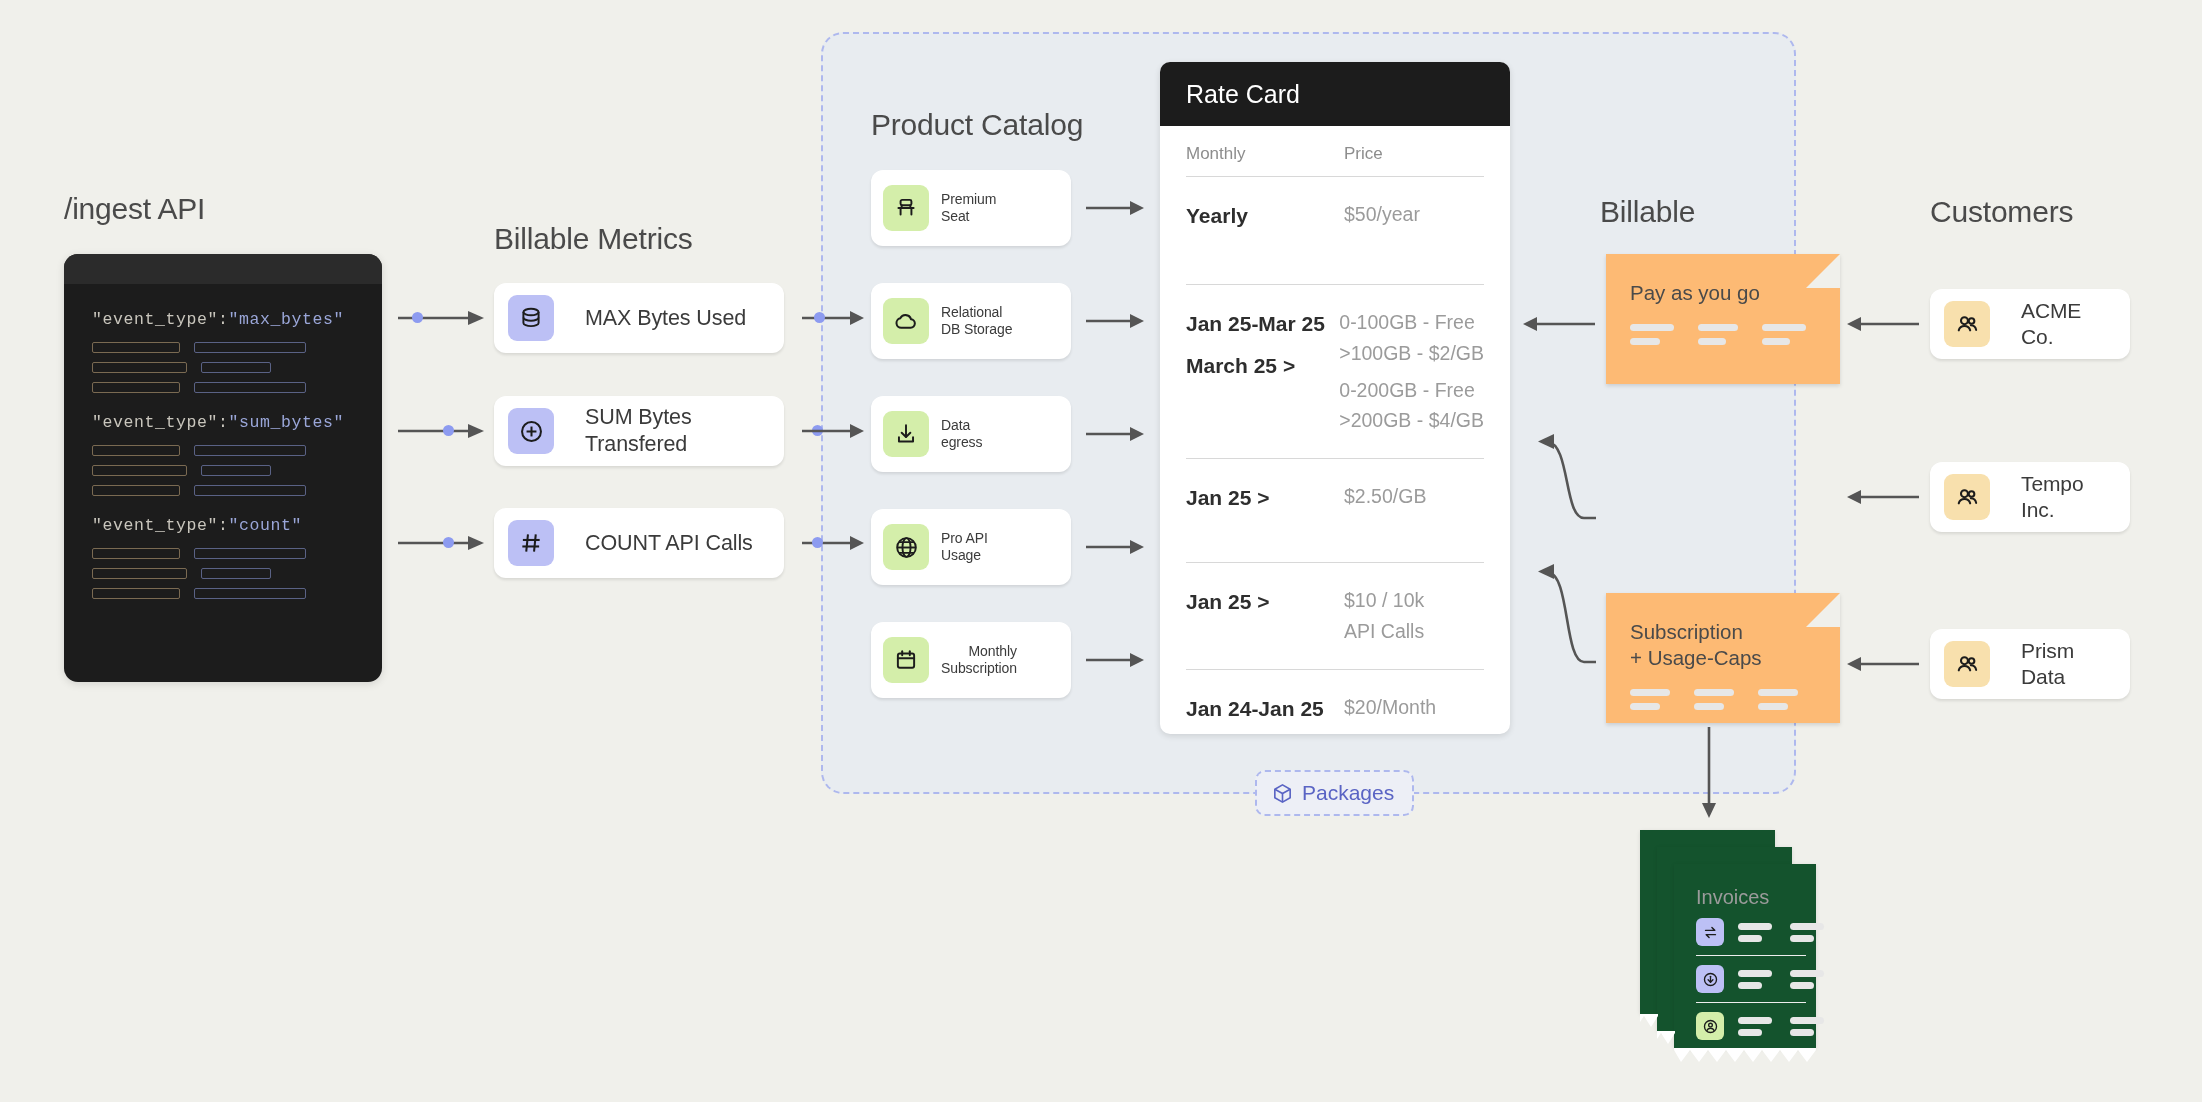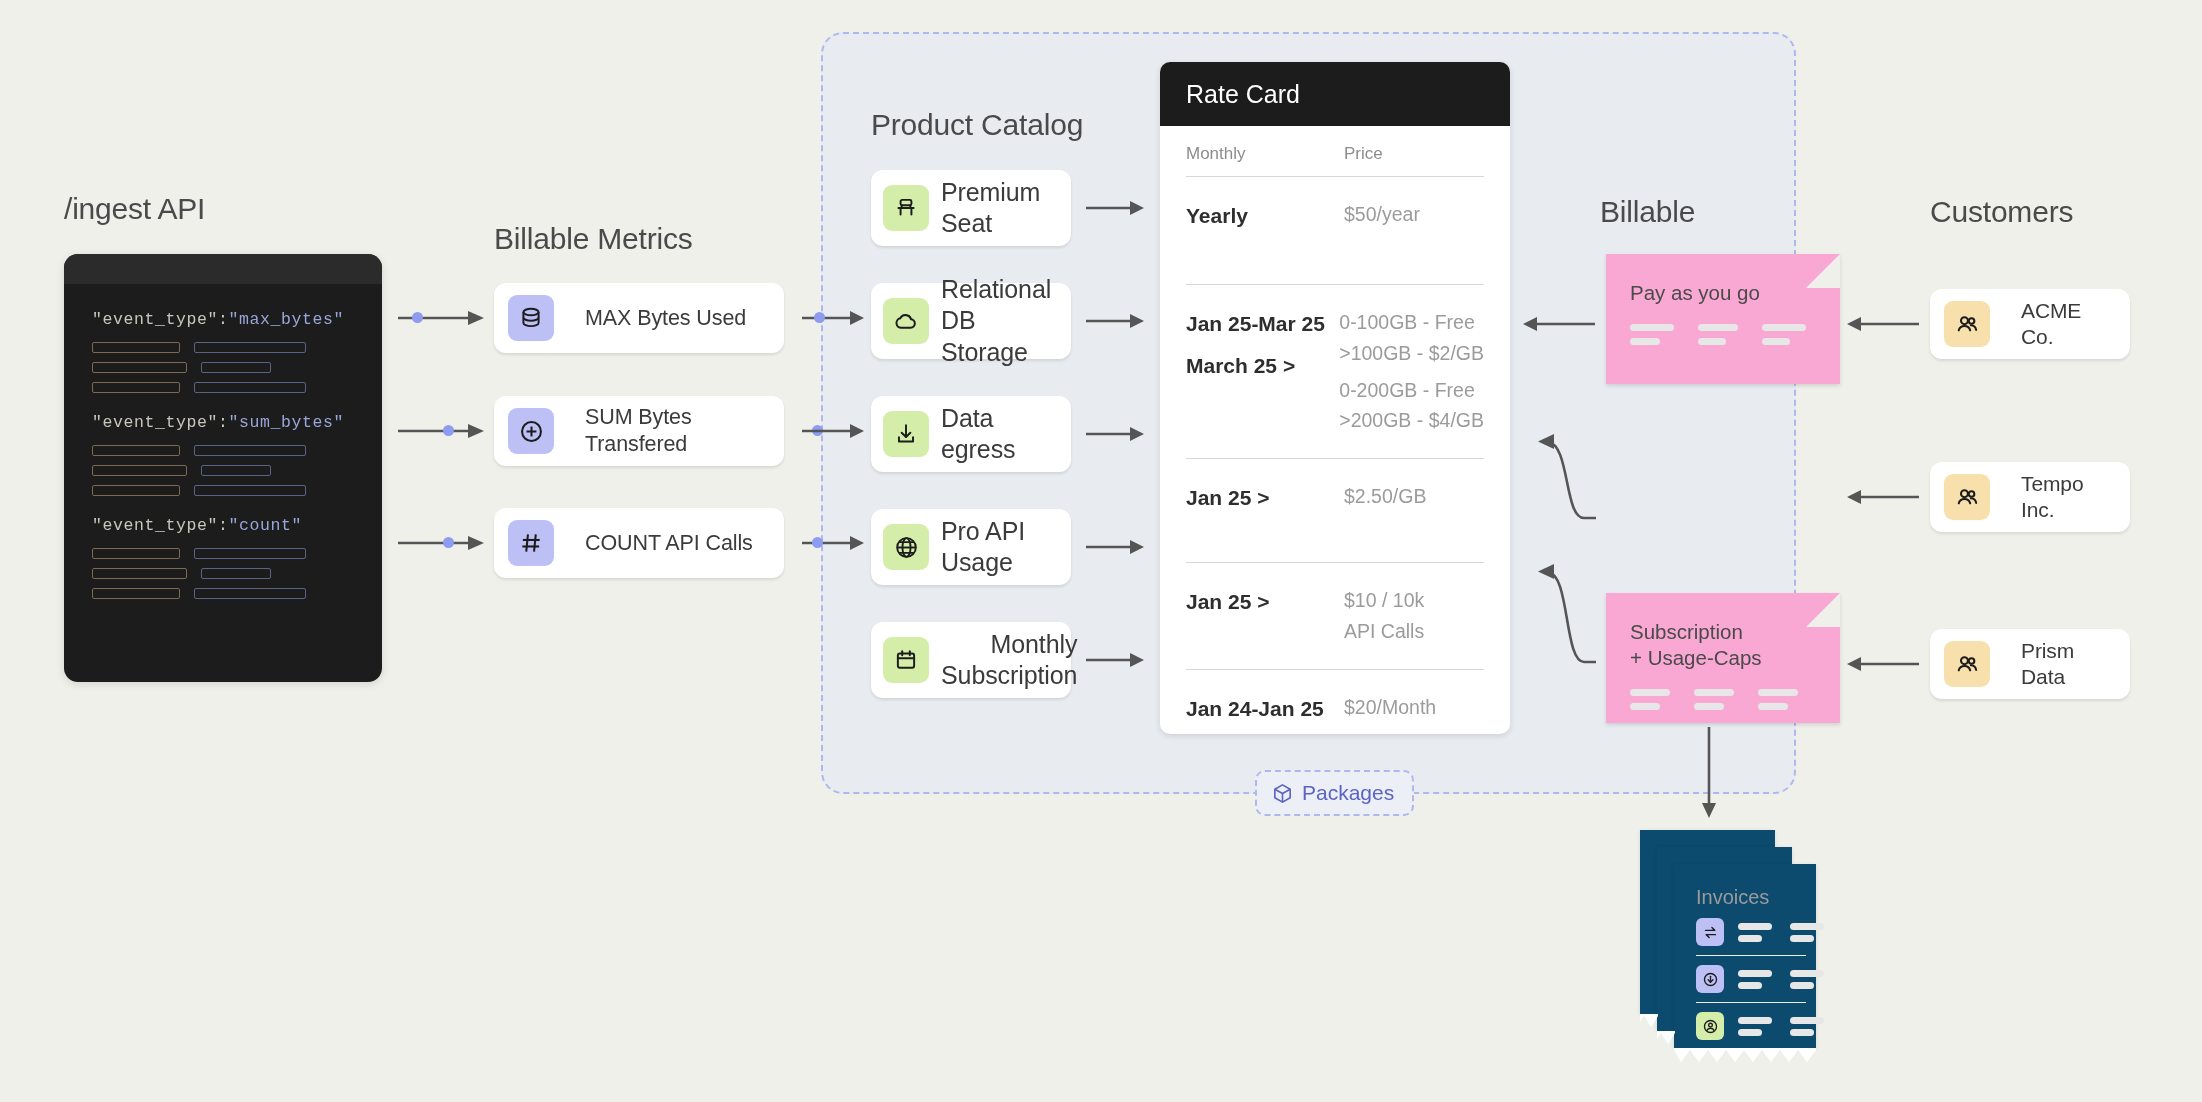--- a/index.html
+++ b/index.html
@@ -77,21 +77,21 @@
     display: flex; align-items: center; justify-content: center;
     flex: 0 0 auto;
   }
   .card .lbl { font-size: 21.5px; color: #3b3b3b; line-height: 1.25; letter-spacing: -0.1px; }
   .ico.purple { background: #bcc0f5; }
   .ico.green  { background: #d4eeaa; }
   .ico.amber  { background: #f8e0ad; }
 
   .metric-card { left: 494px; width: 290px; height: 70px; }
   .product-card { left: 871px; width: 200px; height: 76px; padding-left: 12px; gap: 12px; }
-  .product-card .lbl { font-size: 25px; }
+  .product-card .lbl { font-size: 14px; }
   .customer-card { left: 1930px; width: 200px; height: 70px; }
   .customer-card .lbl { font-size: 21px; }
 
   
   .arrow { position: absolute; }
   .dot {
     position: absolute; width: 11px; height: 11px;
     border-radius: 50%; background: #8d9bf0;
   }
 
@@ -125,38 +125,38 @@
   .rate-row:last-child { border-bottom: none; }
   .rate-row .c1 { width: 158px; }
   .rate-row .c2 { flex: 1; }
   .rc-prod { font-size: 21px; color: #2e2e2e; font-weight: bold; line-height: 1.58; white-space: nowrap; }
   .rc-price { font-size: 19.5px; color: #9b9b9b; line-height: 1.58; white-space: nowrap; }
 
   
   .contract {
     position: absolute;
     width: 234px; height: 130px;
-    background: #f9a8d4;
+    background: #fdba74;
     box-shadow: 0 2px 4px rgba(0,0,0,.13);
     padding: 26px 0 0 24px;
   }
   .contract::after {
     content: ""; position: absolute; right: 0; top: 0;
     border-width: 0 0 34px 34px;
     border-style: solid;
     border-color: transparent transparent #f0f0eb transparent;
   }
   .contract .ctitle { font-size: 20.5px; color: #4a4a4a; line-height: 1.28; }
   .contract .lines { display: flex; gap: 24px; margin-top: 18px; }
   .contract .lcol { display: flex; flex-direction: column; gap: 7px; }
   .skel { height: 7px; border-radius: 4px; background: #e7e7e7; }
 
   
   .invoices { position: absolute; left: 1640px; top: 830px; width: 200px; height: 230px; }
-  .inv-sheet { position: absolute; background: #0c4a6e; box-shadow: 0 1px 4px rgba(0,0,0,.10); }
+  .inv-sheet { position: absolute; background: #14532d; box-shadow: 0 1px 4px rgba(0,0,0,.10); }
   .inv-title { font-size: 20px; color: #9b9b9b; }
   .inv-row { display: flex; align-items: center; gap: 14px; padding: 9px 0; }
   .inv-ico {
     width: 28px; height: 28px; border-radius: 6px;
     display: flex; align-items: center; justify-content: center; flex: 0 0 auto;
   }
   .inv-lines { display: flex; gap: 18px; }
   .inv-lcol { display: flex; flex-direction: column; gap: 5px; }
 </style>
 </head>

